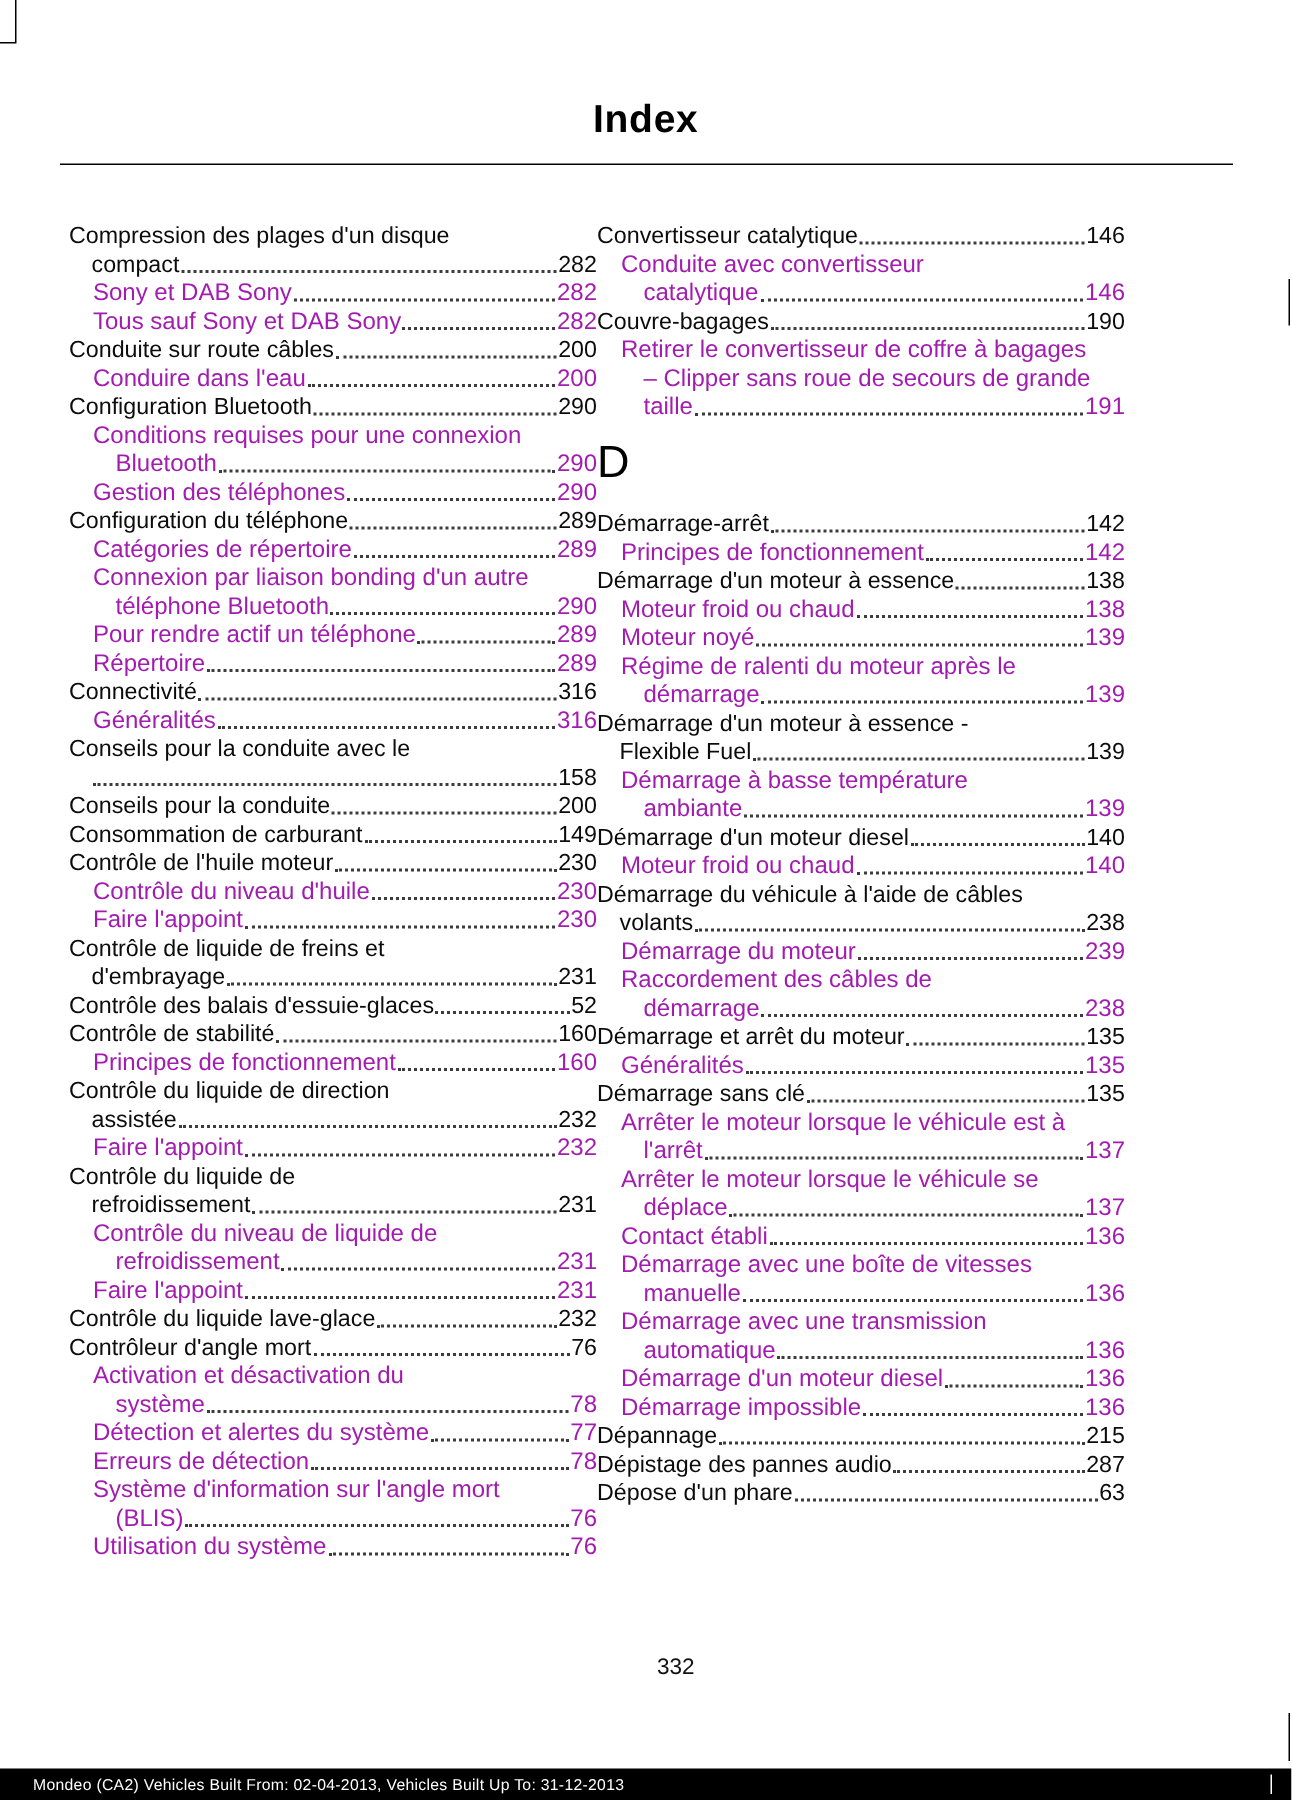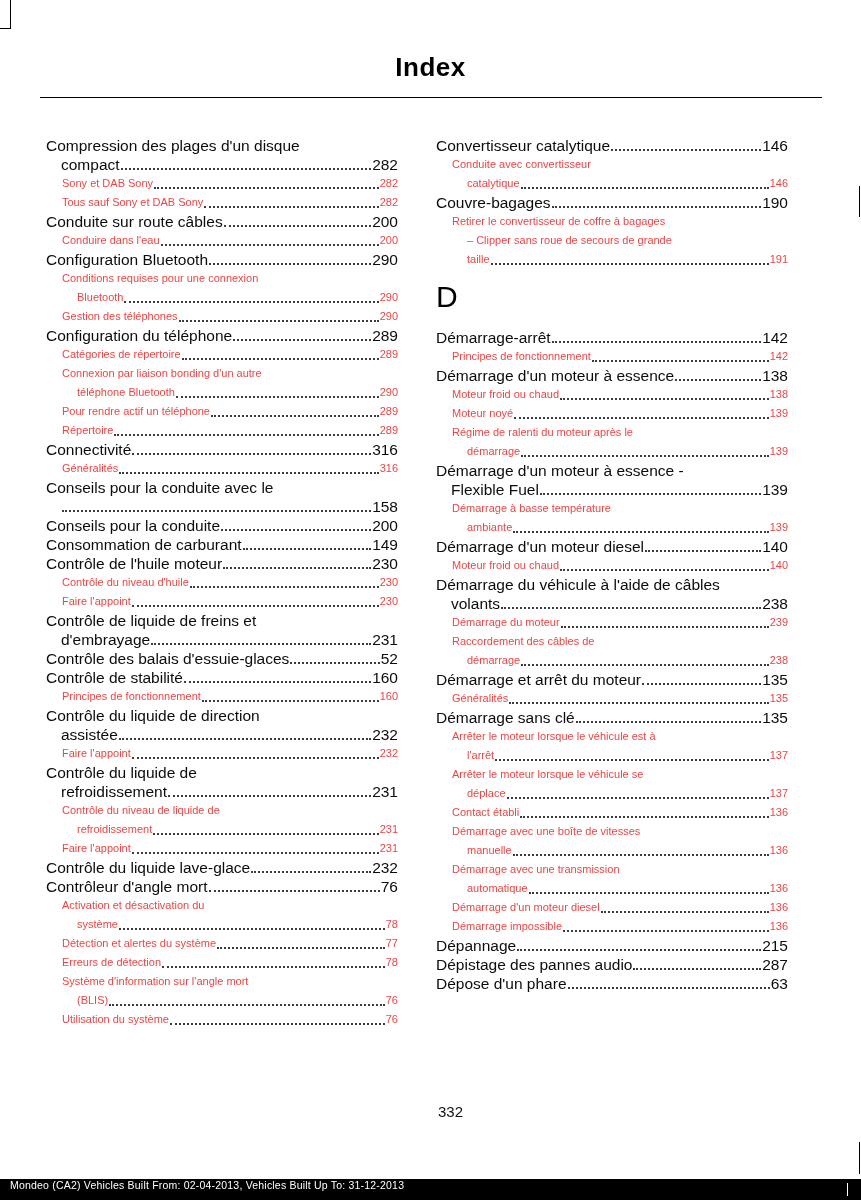--- a/index.html
+++ b/index.html
@@ -18,44 +18,44 @@
   }
 
   
   .reg { position: absolute; background: #000; }
   .reg-tl-v { left: 10px; top: 0; width: 1px; height: 28px; }
   .reg-tl-h { left: 0; top: 28px; width: 11px; height: 1px; }
   .reg-rt   { right: 1px; top: 186px; width: 1px; height: 31px; }
   .reg-rb   { right: 1px; bottom: 26px; width: 1px; height: 32px; }
 
   .doc-title {
-    margin: 0;
+    margin: 12px;
     padding-top: 52px;
     text-align: center;
     font-size: 26px;
     font-weight: 700;
     letter-spacing: 0.5px;
     color: #000;
   }
   .title-rule {
     height: 0;
     border-top: 1px solid #000;
     margin: 14px 39px 0 40px;
   }
 
   .columns {
     display: flex;
     margin: 38px 0 0 46px;
   }
   .col { width: 352px; }
-  .col + .col { margin-left: 38px; }
+  .col + .col { }
 
   .entry { margin: 0; }
   .lvl0 { font-size: 15.5px; line-height: 19px; color: #0c0c0c; }
-  .lvl1 { font-size: 11px; line-height: 19px; padding-left: 16px; color: #ef4444; }
+  .lvl1 { font-size: 16px; line-height: 19px; padding-left: 16px; color: #a21caf; }
 
   .line { white-space: nowrap; }
   .line.cont { padding-left: 15px; }
   .line.last { display: flex; }
   .txt { flex: 0 0 auto; }
   .leader {
     flex: 1 1 auto;
     min-width: 6px;
     border-bottom: 2px dotted var(--dots, #3c3c3c);
     margin: 0 1px 4px 1px;
@@ -81,21 +81,22 @@
     padding-left: 40px;
   }
 
   .footer-bar {
     position: absolute;
     left: 0; right: 0; bottom: 0;
     height: 21px;
     background: var(--footer-bg, #000000);
     color: var(--footer-fg, #ffffff);
     display: flex;
-    padding-left: 10px;
+    align-items: center;
+    padding-left: 22px;
     font-size: 10.5px;
     letter-spacing: 0.2px;
   }
   .footer-tick {
     position: absolute;
     right: 13px; top: 4px;
     width: 1px; height: 13px;
     background: #fff;
   }
 </style>

